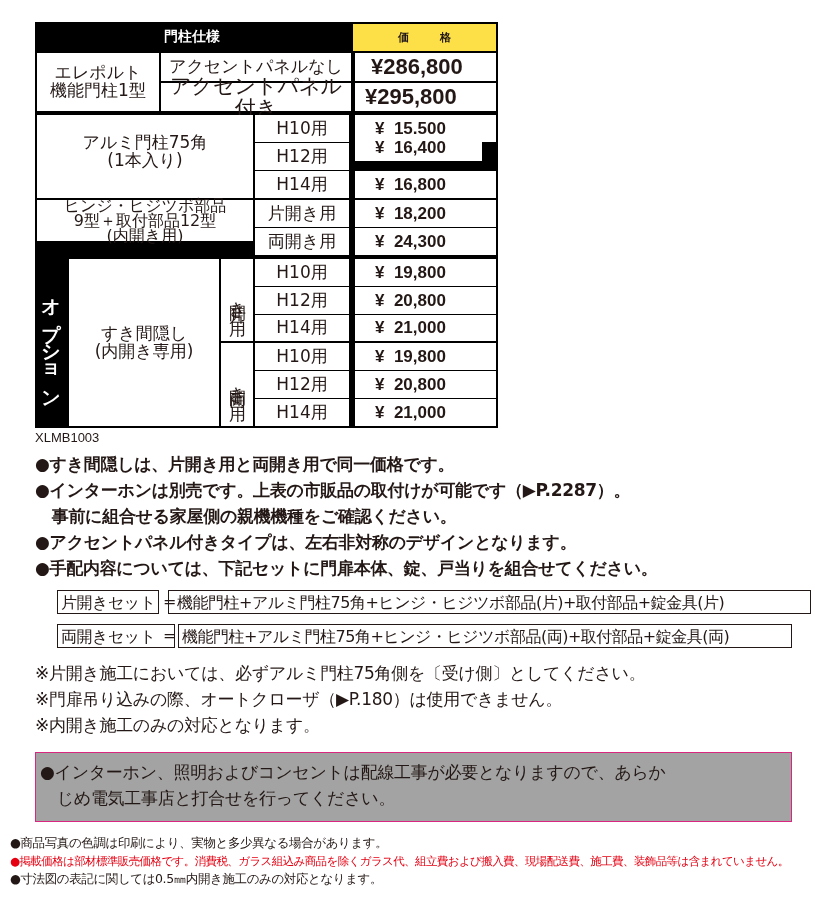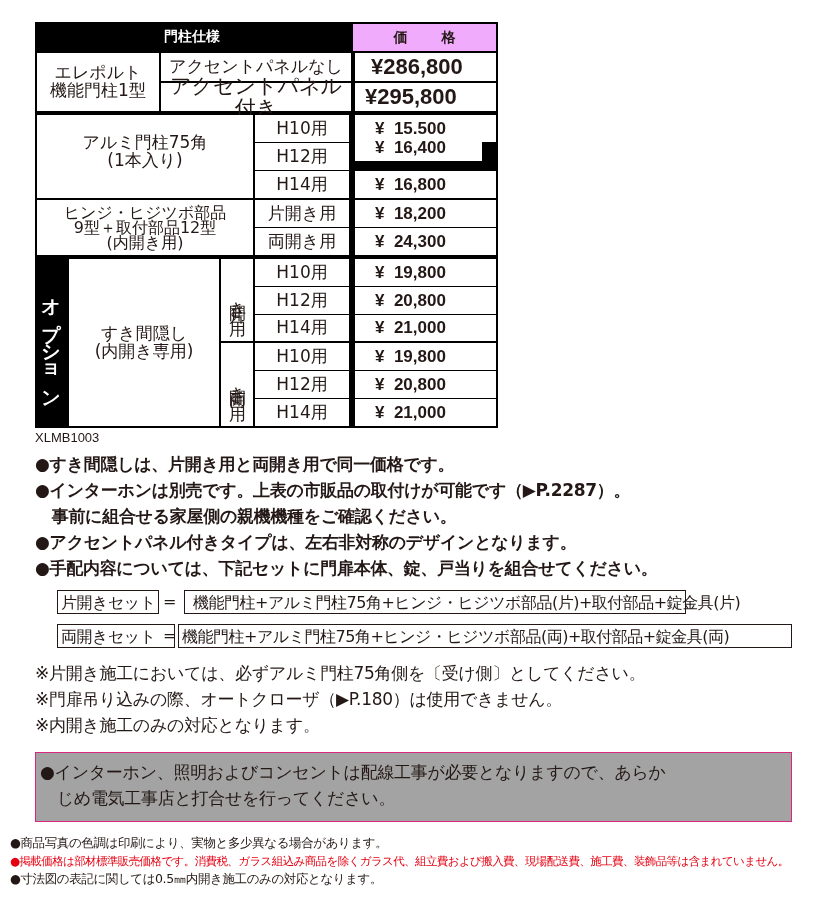--- a/index.html
+++ b/index.html
@@ -2,21 +2,21 @@
 <html><head>
 <meta charset="utf-8">
 <style>
   html,body{margin:0;padding:0;background:#fff;}
   body{width:815px;height:908px;position:relative;overflow:hidden;font-family:"DejaVu Sans","Liberation Sans",sans-serif;color:#231815;}
   .abs{position:absolute;}
   
   #tbl{position:absolute;left:35px;top:22px;width:463px;height:406px;background:#000;}
   .cell{position:absolute;background:#fff;display:flex;align-items:center;justify-content:center;box-sizing:border-box;text-align:center;line-height:1.05;}
   .hdr-dark{background:#000;color:#fff;font-weight:bold;font-size:14px;}
-  .hdr-price{background:#f0abfc;color:#231815;font-weight:bold;font-size:14px;letter-spacing:10px;padding-left:10px;}
+  .hdr-price{background:#fde047;color:#231815;font-weight:bold;font-size:11px;letter-spacing:10px;padding-left:10px;}
   .price{font-family:"Liberation Sans",sans-serif;font-weight:bold;font-size:17px;justify-content:flex-start;padding-left:20px;white-space:pre;}
   .price-big{font-size:22px;padding-left:22px;}
   .sub{font-size:17px;}
   .label{font-size:17px;}
   .vtext{writing-mode:vertical-rl;text-orientation:upright;font-size:17px;letter-spacing:-2px;}
   .opt{background:#000;color:#fff;font-weight:bold;font-size:19px;writing-mode:vertical-rl;text-orientation:upright;letter-spacing:1px;}
   .code{font-family:"Liberation Sans",sans-serif;font-size:13px;}
   .note{font-size:17px;line-height:26px;white-space:nowrap;letter-spacing:-0.3px;}
   .setbox{position:absolute;border:1px solid #231815;font-size:16px;height:24px;line-height:24px;padding:0 3px;white-space:nowrap;box-sizing:border-box;letter-spacing:-0.5px;}
   .pink{position:absolute;left:35px;top:752px;width:757px;height:70px;background:#a3a3a3;border:1.5px solid #d9267e;box-sizing:border-box;}
@@ -45,21 +45,21 @@
     <span style="margin-top:-10px;">アルミ門柱75角</span>
     <span>(1本入り)</span>
   </div>
   <div class="cell sub" style="left:220px;top:93px;width:94px;height:27px;">H10用</div>
   <div class="cell price" style="left:320px;top:93px;width:141px;height:27px;">¥  15,500</div>
   <div class="cell sub" style="left:220px;top:121px;width:94px;height:27px;">H12用</div>
   <div class="cell price" style="left:320px;top:112px;width:127px;height:27px;">¥  16,400</div>
   <div class="cell sub" style="left:220px;top:149px;width:94px;height:27px;">H14用</div>
   <div class="cell price" style="left:320px;top:149px;width:141px;height:27px;">¥  16,800</div>
 
-  <div class="cell label" style="left:2px;top:178px;width:216px;height:55px;flex-direction:column;font-size:16px;line-height:15px;">
+  <div class="cell label" style="left:2px;top:178px;width:216px;height:41px;flex-direction:column;font-size:16px;line-height:15px;">
     <span>ヒンジ・ヒジツボ部品</span>
     <span>9型＋取付部品12型</span>
     <span>(内開き用)</span>
   </div>
   <div class="cell sub" style="left:220px;top:178px;width:94px;height:27px;">片開き用</div>
   <div class="cell price" style="left:320px;top:178px;width:141px;height:27px;">¥  18,200</div>
   <div class="cell sub" style="left:220px;top:206px;width:94px;height:27px;">両開き用</div>
   <div class="cell price" style="left:320px;top:206px;width:141px;height:27px;">¥  24,300</div>
 
   <div class="cell opt" style="left:0;top:237px;width:32px;height:167px;">オプション</div>
@@ -90,21 +90,21 @@
 <div class="abs" style="left:35px;top:451px;font-weight:bold;">
   <div class="note">●すき間隠しは、片開き用と両開き用で同一価格です。</div>
   <div class="note">●インターホンは別売です。上表の市販品の取付けが可能です（▶P.2287）。</div>
   <div class="note">　事前に組合せる家屋側の親機機種をご確認ください。</div>
   <div class="note">●アクセントパネル付きタイプは、左右非対称のデザインとなります。</div>
   <div class="note">●手配内容については、下記セットに門扉本体、錠、戸当りを組合せてください。</div>
 </div>
 
 <div class="setbox" style="left:57px;top:590px;width:102px;">片開きセット</div>
 <div class="abs" style="left:163px;top:590px;font-size:16px;line-height:24px;">=</div>
-<div class="setbox" style="left:184px;top:590px;width:502px;padding-left:8px;">機能門柱+アルミ門柱75角+ヒンジ・ヒジツボ部品(片)+取付部品+錠金具(片)</div>
+<div class="setbox" style="left:168px;top:590px;width:643px;padding-left:8px;">機能門柱+アルミ門柱75角+ヒンジ・ヒジツボ部品(片)+取付部品+錠金具(片)</div>
 
 <div class="setbox" style="left:57px;top:624px;width:118px;">両開きセット</div>
 <div class="abs" style="left:163px;top:624px;font-size:16px;line-height:24px;">=</div>
 <div class="setbox" style="left:178px;top:624px;width:614px;">機能門柱+アルミ門柱75角+ヒンジ・ヒジツボ部品(両)+取付部品+錠金具(両)</div>
 
 <div class="abs" style="left:35px;top:660px;">
   <div class="note">※片開き施工においては、必ずアルミ門柱75角側を〔受け側〕としてください。</div>
   <div class="note">※門扉吊り込みの際、オートクローザ（▶P.180）は使用できません。</div>
   <div class="note">※内開き施工のみの対応となります。</div>
 </div>

